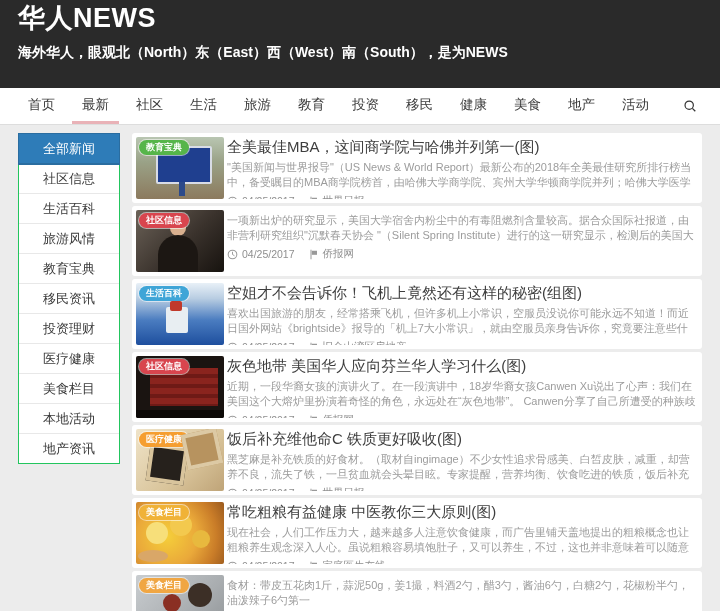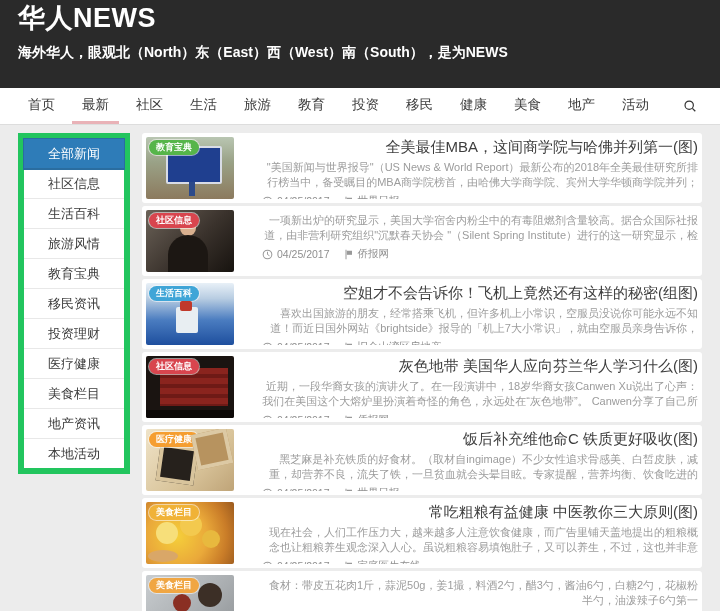--- a/index.html
+++ b/index.html
@@ -17,35 +17,35 @@
     display:flex;align-items:stretch;padding:0 18px;box-sizing:border-box;}
   .nav-items{display:flex;align-items:stretch;}
   .nav-item{display:flex;align-items:center;padding:0 10px;margin-right:7px;
     font-size:13.5px;color:#3c3c3c;cursor:pointer;border-bottom:3px solid transparent;
     box-sizing:border-box;text-decoration:none;}
   .nav-item.active{border-bottom-color:#e9b2b7;}
   .nav-search{margin-left:auto;display:flex;align-items:center;cursor:pointer;padding:0 4px;}
   
   .content{display:flex;padding:8px 18px 0 18px;box-sizing:border-box;}
   
-  .sidebar{width:100px;flex:none;background:#7dd3fc;border:6px solid #22c55e;align-self:flex-start;}
+  .sidebar{width:100px;flex:none;background:#7dd3fc;border:1px solid #22c55e;align-self:flex-start;}
   .side-item{height:29px;line-height:29px;text-align:center;font-size:13px;color:#3a3a3a;
     border-bottom:1px solid #e8e8e8;cursor:pointer;background:#fff;}
   .side-item:last-child{border-bottom:none;}
   .side-item.active{background:#2e7cb8;color:#fff;border-bottom-color:#2a6da0;
     outline:1px solid #2a6da0;}
   
   .news-list{flex:1;margin-left:12px;min-width:0;}
   .card{background:#fff;border-radius:3px;margin-bottom:3px;display:flex;
     padding:4px;height:70px;box-sizing:border-box;cursor:pointer;}
   .thumb{width:88px;height:62px;border-radius:2px;position:relative;overflow:hidden;flex:none;}
   .badge{position:absolute;top:3px;left:3px;font-size:9px;font-weight:bold;color:#fff;
     padding:2px 7px;border-radius:10px;line-height:1.2;white-space:nowrap;
     box-shadow:0 0 0 1px rgba(255,255,255,.55);}
-  .txt{margin-left:28px;flex:1;min-width:0;overflow:hidden;text-align:right;}
+  .txt{margin-left:3px;flex:1;min-width:0;overflow:hidden;}
   .title{margin:1px 0 0 0;font-size:15px;font-weight:400;color:#3e3e3e;
     white-space:nowrap;overflow:hidden;text-overflow:ellipsis;}
   .desc{margin:3px 0 0 0;font-size:11px;line-height:1.38;color:#9c9c9c;
     max-height:31px;overflow:hidden;}
   .meta{margin-top:3px;font-size:10.5px;color:#8f8f8f;display:flex;align-items:center;}
   .meta .mi{margin-right:4px;display:inline-flex;align-items:center;}
   .meta .source-wrap{margin-left:14px;display:inline-flex;align-items:center;}
   
   .t-wharton{background:linear-gradient(180deg,#b9c6b2 0%,#9aa287 40%,#8c7a5e 100%);}
   .t-wharton::before{content:"";position:absolute;left:20px;top:9px;width:52px;height:34px;
@@ -116,22 +116,22 @@
   <aside class="sidebar" id="sidebar">
       <div class="side-item active">全部新闻</div>
       <div class="side-item">社区信息</div>
       <div class="side-item">生活百科</div>
       <div class="side-item">旅游风情</div>
       <div class="side-item">教育宝典</div>
       <div class="side-item">移民资讯</div>
       <div class="side-item">投资理财</div>
       <div class="side-item">医疗健康</div>
       <div class="side-item">美食栏目</div>
+      <div class="side-item">本地活动</div>
       <div class="side-item">地产资讯</div>
-      <div class="side-item">本地活动</div>
     </aside>
   <main class="news-list" id="news-list">
       <article class="card">
     <div class="thumb t-wharton">
       <span class="badge" style="background: rgb(86, 181, 74);">教育宝典</span>
     </div>
     <div class="txt">
       <h3 class="title">全美最佳MBA，这间商学院与哈佛并列第一(图)</h3>
       <p class="desc">"美国新闻与世界报导"（US News &amp; World Report）最新公布的2018年全美最佳研究所排行榜当中，备受瞩目的MBA商学院榜首，由哈佛大学商学院、宾州大学华顿商学院并列；哈佛大学医学院获选研究导向医学院第一名，</p>
       <div class="meta">

